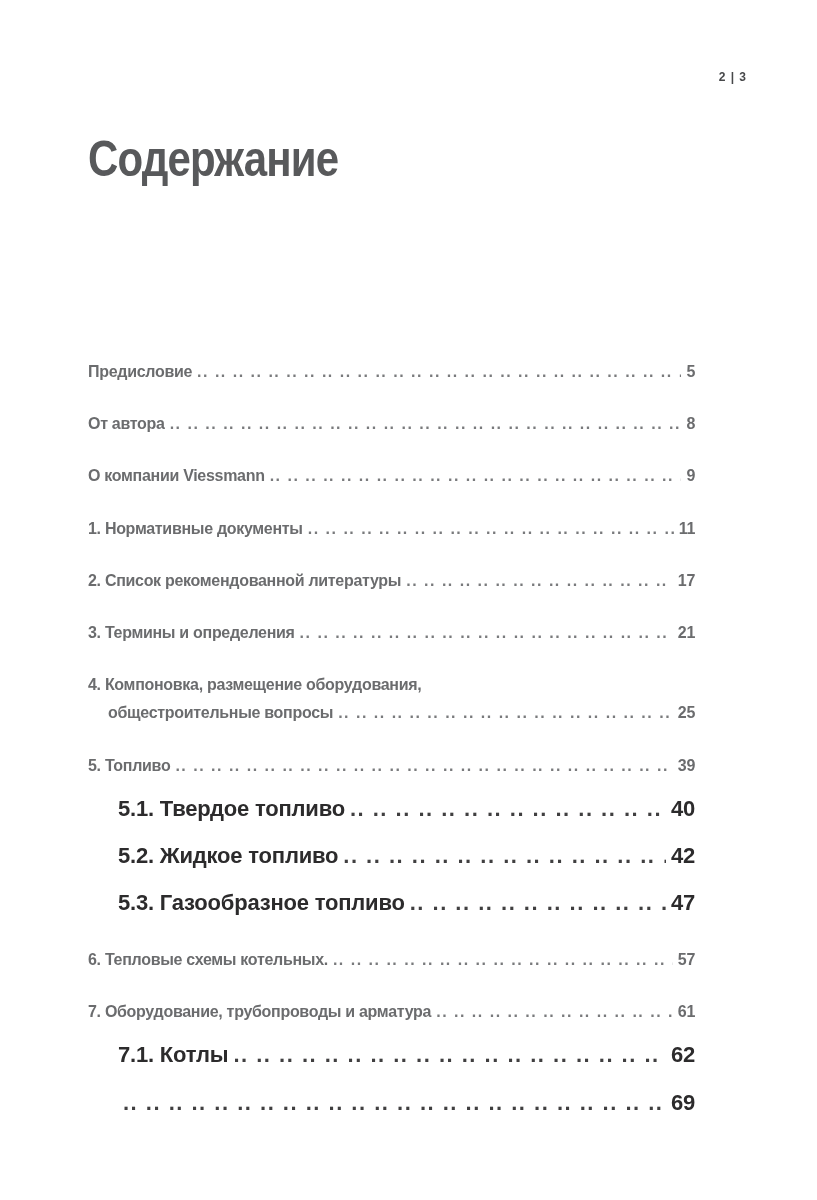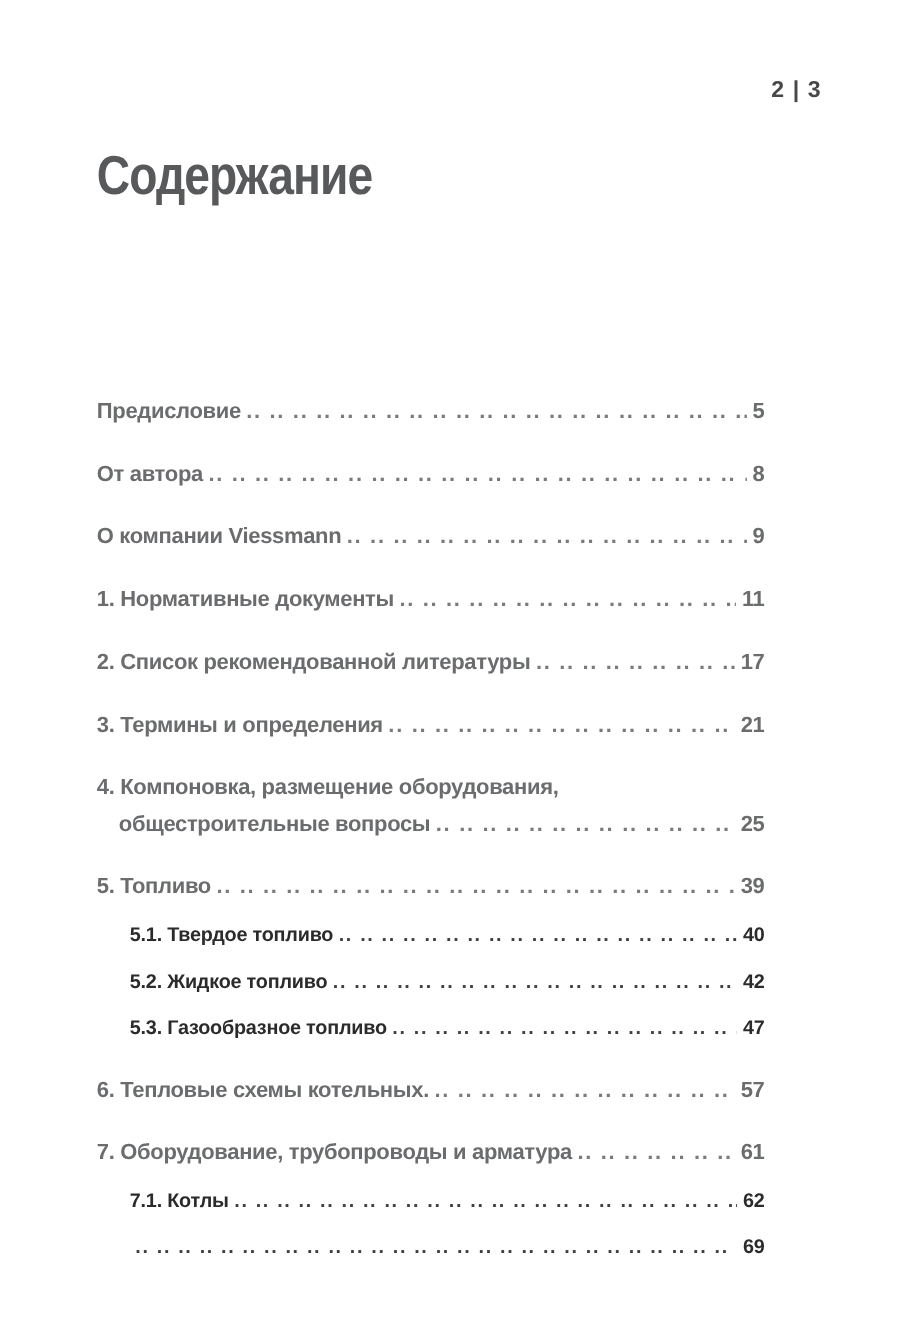--- a/index.html
+++ b/index.html
@@ -12,21 +12,21 @@
     width: 817px;
     height: 1200px;
     background: #ffffff;
     font-family: "Liberation Sans", sans-serif;
     overflow: hidden;
   }
   .page-indicator {
     position: absolute;
     top: 70px;
     right: 70px;
-    font-size: 21px;
+    font-size: 12px;
     font-weight: 700;
     letter-spacing: 1px;
     color: #47484a;
   }
   .title {
     position: absolute;
     top: 130px;
     left: 88px;
     margin: 0;
     font-size: 50px;
@@ -39,30 +39,30 @@
   }
   .toc {
     position: absolute;
     left: 88px;
     top: 350px;
     width: 607px;
   }
   .toc-entry { display: block; }
   .toc-entry.level-0 {
     margin-top: 33px;
-    font-size: 20px;
+    font-size: 16px;
     font-weight: 700;
     letter-spacing: -0.3px;
     color: #6b6c6e;
   }
   .toc-entry.level-0:first-child { margin-top: 12px; }
   .toc-entry.level-1 {
     margin-top: 21px;
     margin-left: 30px;
-    font-size: 18px;
+    font-size: 22px;
     font-weight: 700;
     letter-spacing: -0.2px;
     color: #2c2b2c;
   }
   .entry-line {
     display: flex;
     align-items: baseline;
     line-height: 1.2;
   }
   .entry-line1 {

